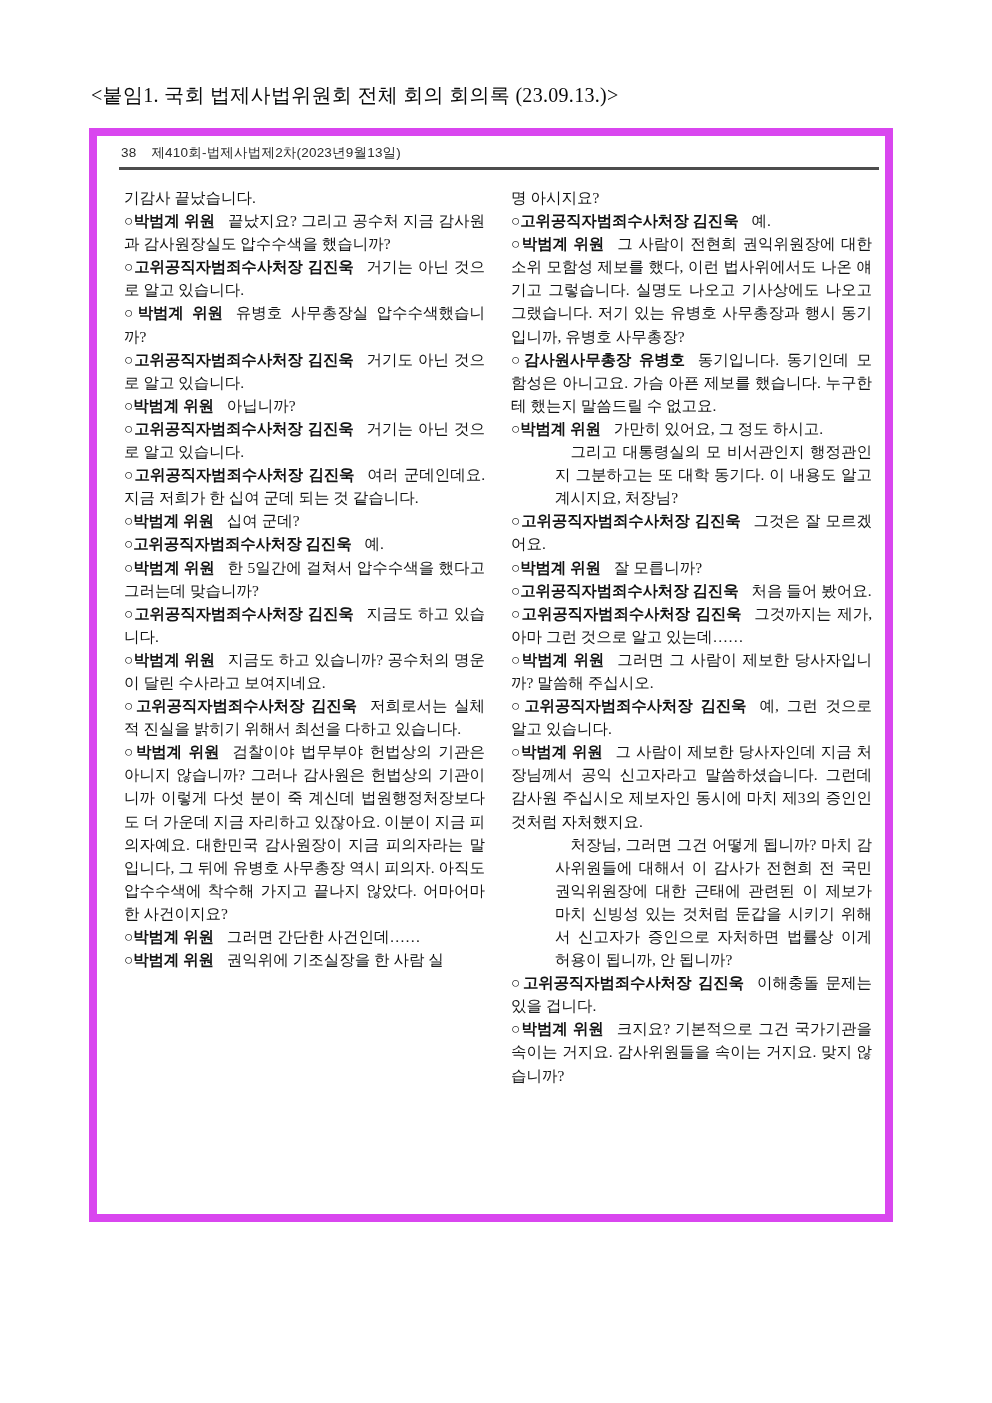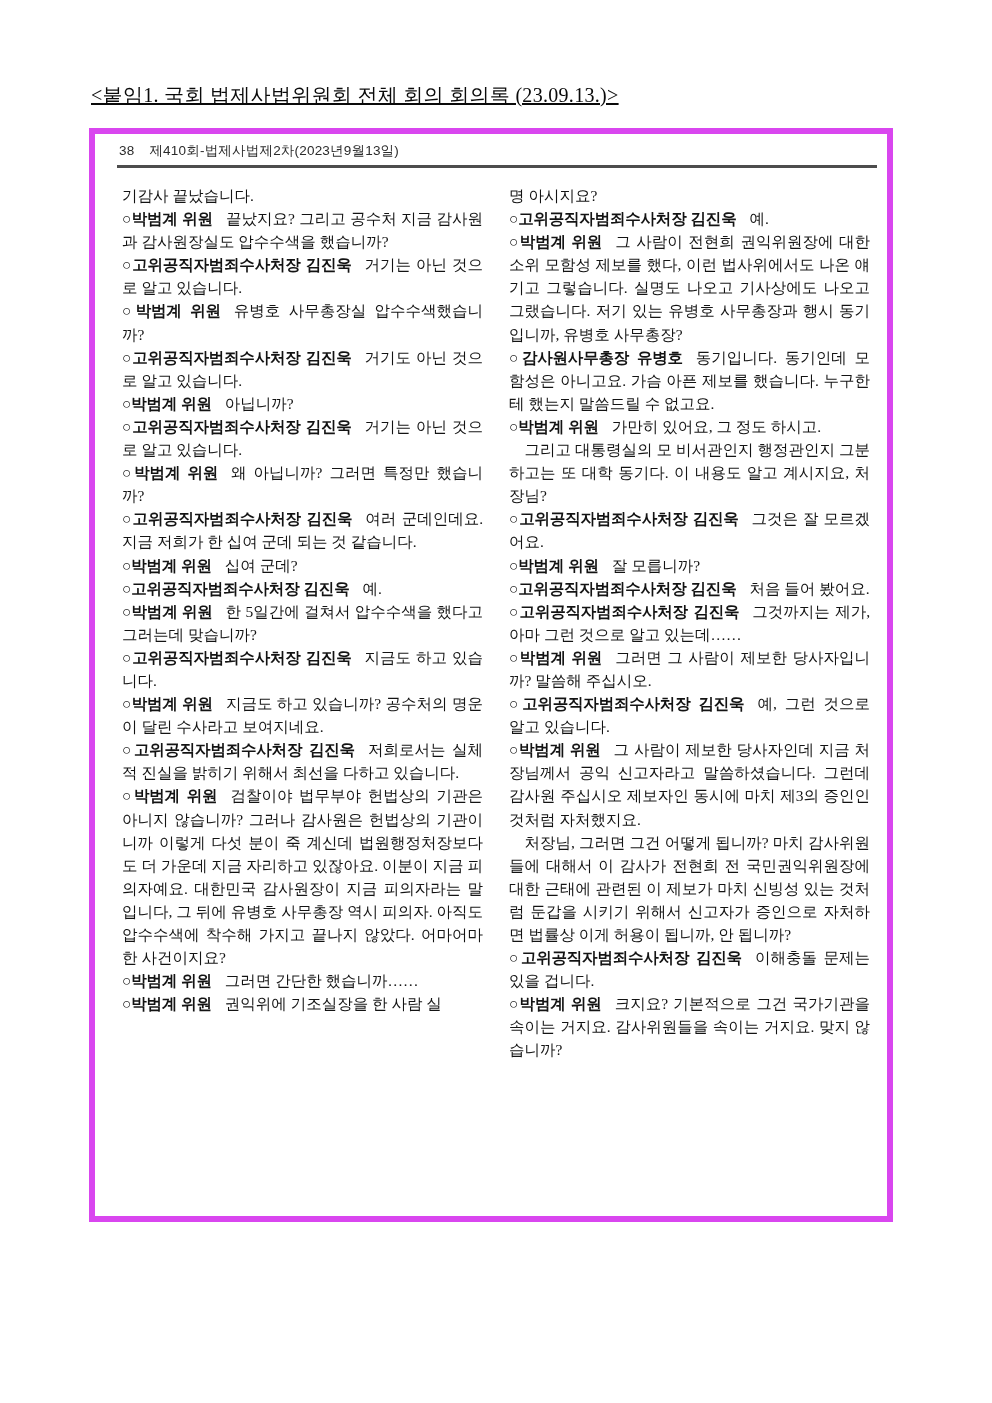--- a/index.html
+++ b/index.html
@@ -17,29 +17,28 @@
     overflow: hidden;
   }
   .doc-title {
     position: absolute;
     left: 91px;
     top: 82px;
     font-size: 20px;
     letter-spacing: 0.3px;
     color: #0a0a0a;
     white-space: nowrap;
-    text-decoration: underline;
   }
   .minutes-box {
     position: absolute;
     left: 89px;
     top: 128px;
     width: 804px;
     height: 1094px;
-    border: 6px solid #d946ef;
+    border: 8px solid #d946ef;
     box-sizing: border-box;
     background: #ffffff;
   }
   .minutes-header {
     position: absolute;
     left: 24px;
     top: 8px;
     font-family: "Liberation Sans", "DejaVu Sans", sans-serif;
     font-size: 13.5px;
     color: #2b2b2b;
@@ -72,21 +71,21 @@
     font-size: 15.5px;
     line-height: 23.1px;
     text-align: justify;
     color: #131313;
   }
   .para {
     margin: 0;
     padding: 0;
     word-break: normal;
   }
-  .para.indent { text-indent: 1em; }
+  .para.indent { text-indent: 1em; margin-left: 44px; }
   .speaker {
     font-family: "Liberation Sans", "DejaVu Sans", sans-serif;
     font-weight: 700;
     letter-spacing: -0.2px;
     margin-right: 13px;
   }
 </style>
 </head>
 <body>
 
@@ -111,40 +110,39 @@
   <p class="para"><strong class="speaker">○고위공직자범죄수사처장 김진욱</strong><span class="utterance">거기는 아닌 것으로 알고 있습니다.</span></p>
 
   <p class="para"><strong class="speaker">○박범계 위원</strong><span class="utterance">유병호 사무총장실 압수수색했습니까?</span></p>
 
   <p class="para"><strong class="speaker">○고위공직자범죄수사처장 김진욱</strong><span class="utterance">거기도 아닌 것으로 알고 있습니다.</span></p>
 
   <p class="para"><strong class="speaker">○박범계 위원</strong><span class="utterance">아닙니까?</span></p>
 
   <p class="para"><strong class="speaker">○고위공직자범죄수사처장 김진욱</strong><span class="utterance">거기는 아닌 것으로 알고 있습니다.</span></p>
 
-  <p class="para"><strong class="speaker">○박범계 위원</strong><span class="utterance">왜 아닙니까? 그러면 특정만 했습니까?</span></p>
 
   <p class="para"><strong class="speaker">○고위공직자범죄수사처장 김진욱</strong><span class="utterance">여러 군데인데요. 지금 저희가 한 십여 군데 되는 것 같습니다.</span></p>
 
   <p class="para"><strong class="speaker">○박범계 위원</strong><span class="utterance">십여 군데?</span></p>
 
   <p class="para"><strong class="speaker">○고위공직자범죄수사처장 김진욱</strong><span class="utterance">예.</span></p>
 
   <p class="para"><strong class="speaker">○박범계 위원</strong><span class="utterance">한 5일간에 걸쳐서 압수수색을 했다고 그러는데 맞습니까?</span></p>
 
   <p class="para"><strong class="speaker">○고위공직자범죄수사처장 김진욱</strong><span class="utterance">지금도 하고 있습니다.</span></p>
 
   <p class="para"><strong class="speaker">○박범계 위원</strong><span class="utterance">지금도 하고 있습니까? 공수처의 명운이 달린 수사라고 보여지네요.</span></p>
 
   <p class="para"><strong class="speaker">○고위공직자범죄수사처장 김진욱</strong><span class="utterance">저희로서는 실체적 진실을 밝히기 위해서 최선을 다하고 있습니다.</span></p>
 
   <p class="para"><strong class="speaker">○박범계 위원</strong><span class="utterance">검찰이야 법무부야 헌법상의 기관은 아니지 않습니까? 그러나 감사원은 헌법상의 기관이니까 이렇게 다섯 분이 죽 계신데 법원행정처장보다도 더 가운데 지금 자리하고 있잖아요. 이분이 지금 피의자예요. 대한민국 감사원장이 지금 피의자라는 말입니다, 그 뒤에 유병호 사무총장 역시 피의자. 아직도 압수수색에 착수해 가지고 끝나지 않았다. 어마어마한 사건이지요?</span></p>
 
 
-  <p class="para"><strong class="speaker">○박범계 위원</strong><span class="utterance">그러면 간단한 했습니까……</span></p>
+  <p class="para"><strong class="speaker">○박범계 위원</strong><span class="utterance">그러면 간단한 사건인데……</span></p>
 
 
   <p class="para"><strong class="speaker">○박범계 위원</strong><span class="utterance">권익위에 기조실장을 한 사람 실</span></p>
 </div>
       <div class="col">
   <p class="para"><span class="utterance">명 아시지요?</span></p>
 
   <p class="para"><strong class="speaker">○고위공직자범죄수사처장 김진욱</strong><span class="utterance">예.</span></p>
 
   <p class="para"><strong class="speaker">○박범계 위원</strong><span class="utterance">그 사람이 전현희 권익위원장에 대한 소위 모함성 제보를 했다, 이런 법사위에서도 나온 얘기고 그렇습니다. 실명도 나오고 기사상에도 나오고 그랬습니다. 저기 있는 유병호 사무총장과 행시 동기입니까, 유병호 사무총장?</span></p>

